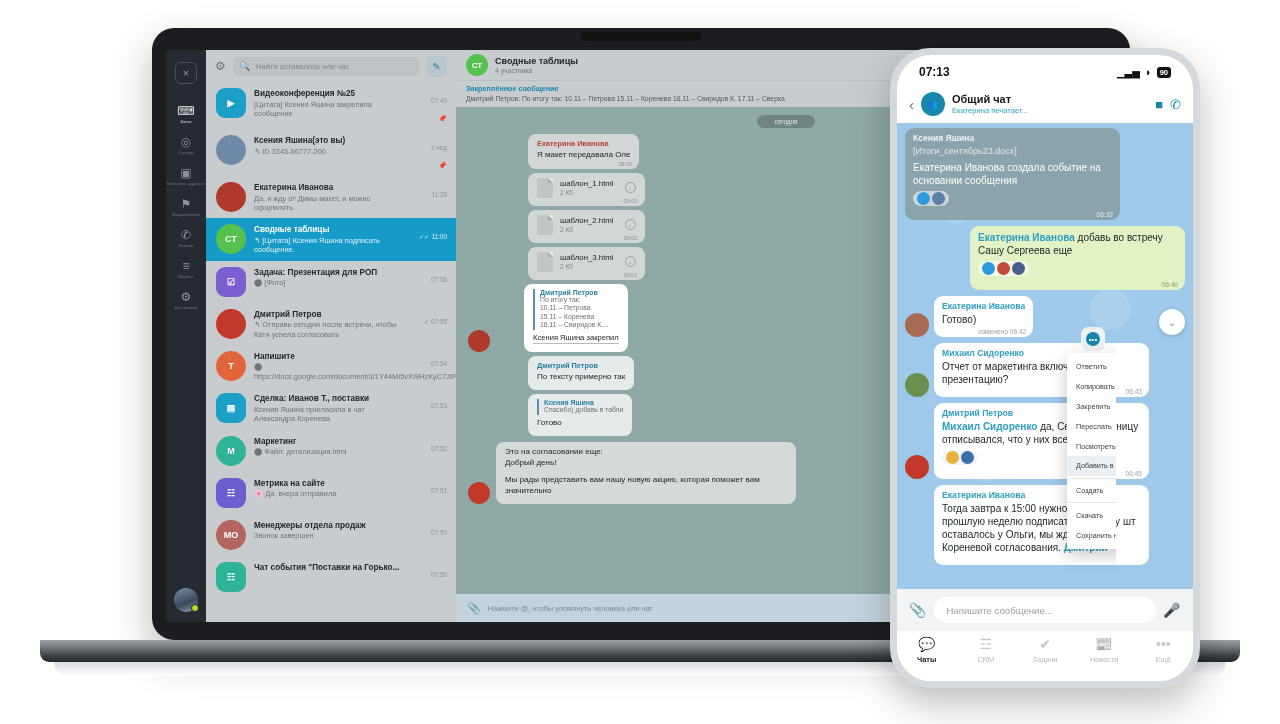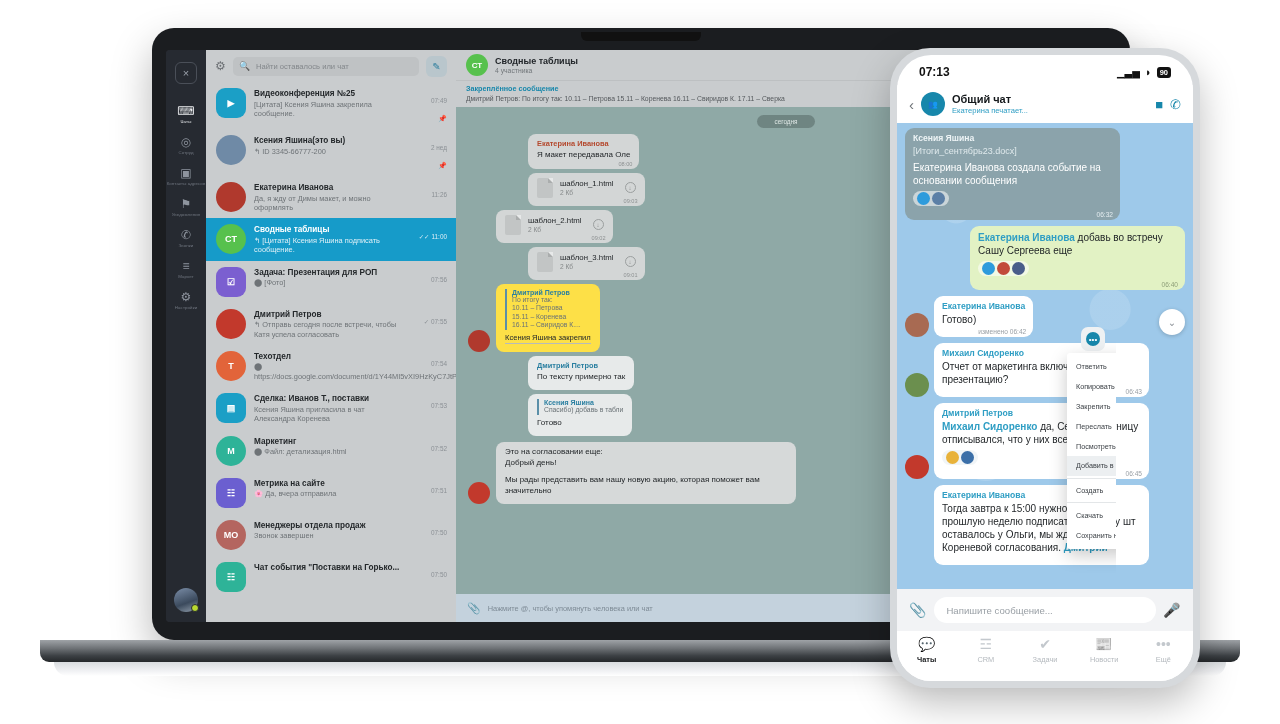--- a/index.html
+++ b/index.html
@@ -268,21 +268,21 @@
               <div class="av rnd" style="background:#c2392c"></div>
               <div class="row-mid">
                 <div class="row-t">Дмитрий Петров</div>
                 <div class="row-s">↰ Отправь сегодня после встречи, чтобы Катя успела согласовать</div>
               </div>
               <div class="row-r"><span class="row-tick">✓</span><span class="row-time">07:55</span></div>
             </div>
             <div class="row">
               <div class="av rnd" style="background:#e2643a">Т</div>
               <div class="row-mid">
-                <div class="row-t">Техотдел</div>
+                <div class="row-t">Напишите</div>
                 <div class="row-s">⬤ https://docs.google.com/document/d/1Y44MI5vXI9HzKyC7JtPnrgcZ-...</div>
               </div>
               <div class="row-r"><span class="row-tick"></span><span class="row-time">07:54</span></div>
             </div>
             <div class="row">
               <div class="av" style="background:#1b9fc6">▤</div>
               <div class="row-mid">
                 <div class="row-t">Сделка: Иванов Т., поставки</div>
                 <div class="row-s">Ксения Яшина пригласила в чат Александра Коренева</div>
               </div>
@@ -365,21 +365,21 @@
                       <div class="fn">шаблон_1.html</div>
                       <div class="fs">2 Кб</div>
                     </div>
                     <div class="dl">↓</div>
                   </div>
                   <div class="btime">09:03</div>
                 </div>
               </div>
               <div class="mrow">
                 <div style="width:22px;flex:0 0 22px;"></div>
-                <div class="bub" style="">
+                <div class="bub" style="margin-left:32px;">
                   <div class="file">
                     <div class="fic"></div>
                     <div>
                       <div class="fn">шаблон_2.html</div>
                       <div class="fs">2 Кб</div>
                     </div>
                     <div class="dl">↓</div>
                   </div>
                   <div class="btime">09:02</div>
                 </div>
@@ -395,21 +395,21 @@
                     </div>
                     <div class="dl">↓</div>
                   </div>
                   <div class="btime">09:01</div>
                 </div>
               </div>
             </div>
 
           <div class="mrow" style="margin-top:4px;">
             <div class="mav" style="background:#b0392d;"></div>
-            <div class="bub" style="background:#fde047;">
+            <div class="bub" style="background:#ffffff;margin-left:28px;">
               <div class="quote">
                 <div class="qn">Дмитрий Петров</div>
                 <div id="qlines">
                     <div class="qt">По итогу так:</div>
                     <div class="qt">10.11 – Петрова</div>
                     <div class="qt">15.11 – Коренева</div>
                     <div class="qt">16.11 – Свиридов К....</div>
                   </div>
               </div>
               <div class="sysline">Ксения Яшина закрепил</div>

